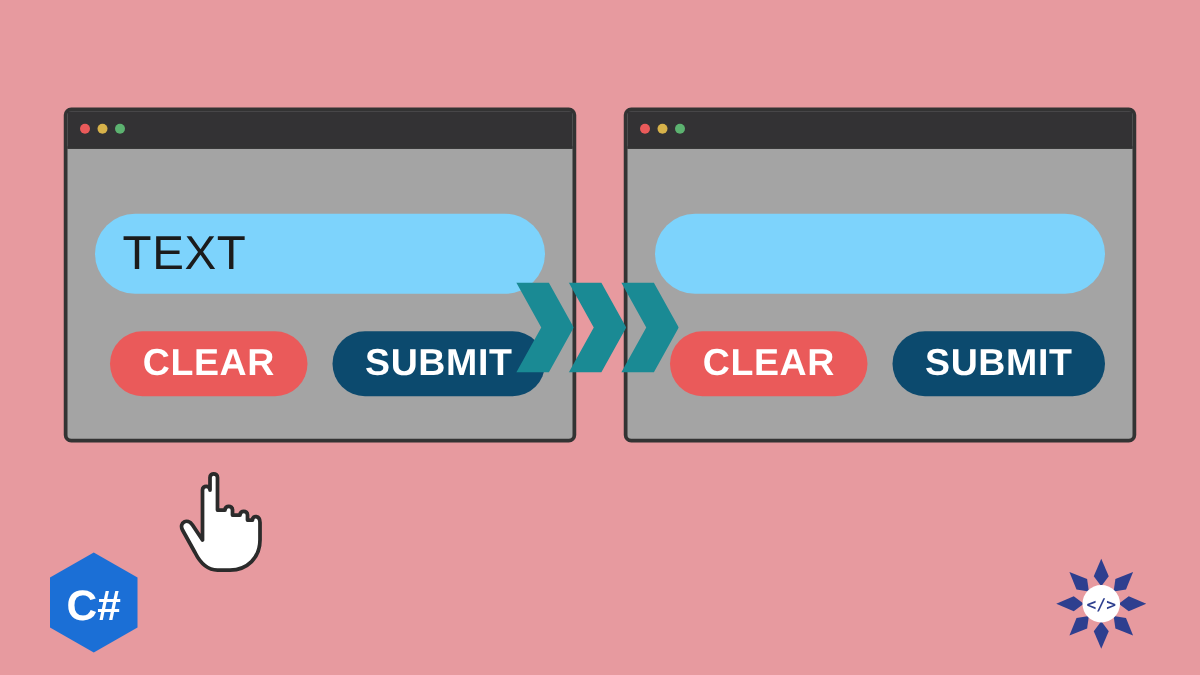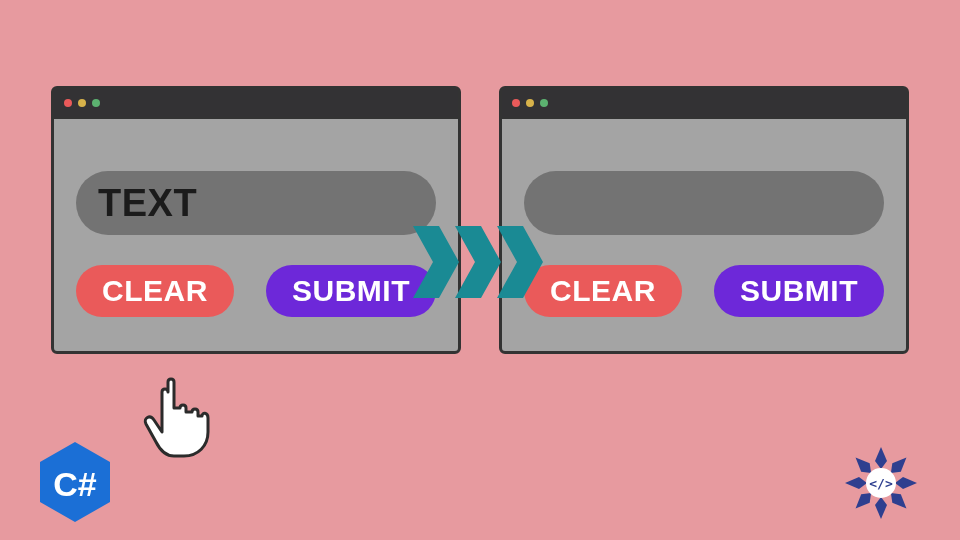--- a/index.html
+++ b/index.html
@@ -42,53 +42,53 @@
   }
   .dot.r { background: #ea5a5a; }
   .dot.y { background: #d7b24a; }
   .dot.g { background: #5cb270; }
   .body-area {
     padding: 52px 22px 26px 22px;
     height: 232px;
     position: relative;
   }
   .textbox {
-    background: #737373;
+    background: #7dd3fc;
     border-radius: 999px;
     height: 64px;
     width: 100%;
     display: flex;
     align-items: center;
     padding: 0 22px;
     font-size: 38px;
-    font-weight: 700;
+    font-weight: 400;
     letter-spacing: 0.5px;
     color: #1b1b1b;
   }
   .btn-row {
     display: flex;
-    justify-content: space-between;
+    justify-content: flex-end;
     margin-top: 30px;
     gap: 20px;
   }
   .btn {
     flex: 0 0 auto;
     border-radius: 999px;
     height: 52px;
     display: flex;
     align-items: center;
     justify-content: center;
     font-size: 30px;
     font-weight: 700;
     color: #fff;
     padding: 0 26px;
     letter-spacing: 0.5px;
   }
   .btn.clear { background: #ea5a5a; min-width: 140px; }
-  .btn.submit { background: #6d28d9; min-width: 150px; }
+  .btn.submit { background: #0c4a6e; min-width: 150px; }
 
   .arrows {
     position: absolute;
     left: 50%;
     top: 226px;
     transform: translateX(-50%);
     display: flex;
     gap: -2px;
     z-index: 5;
   }

